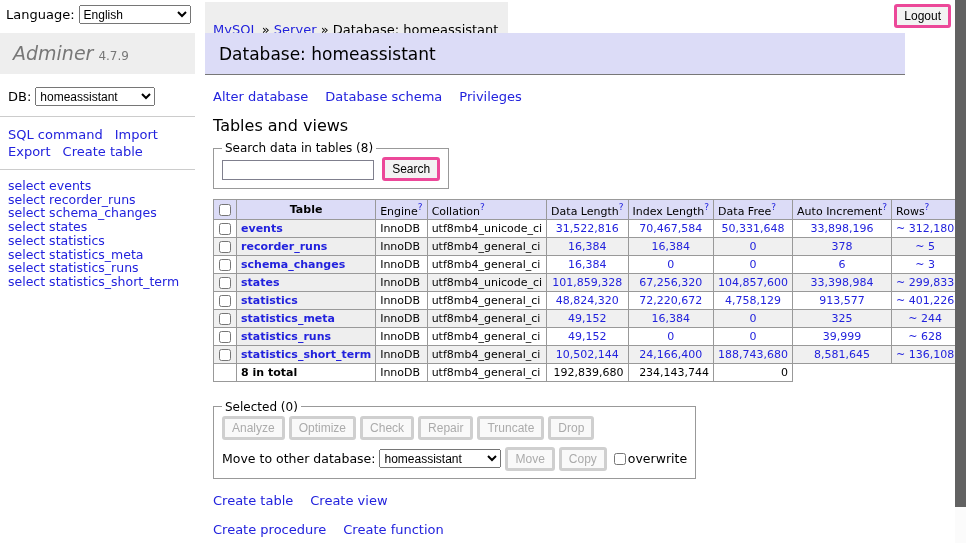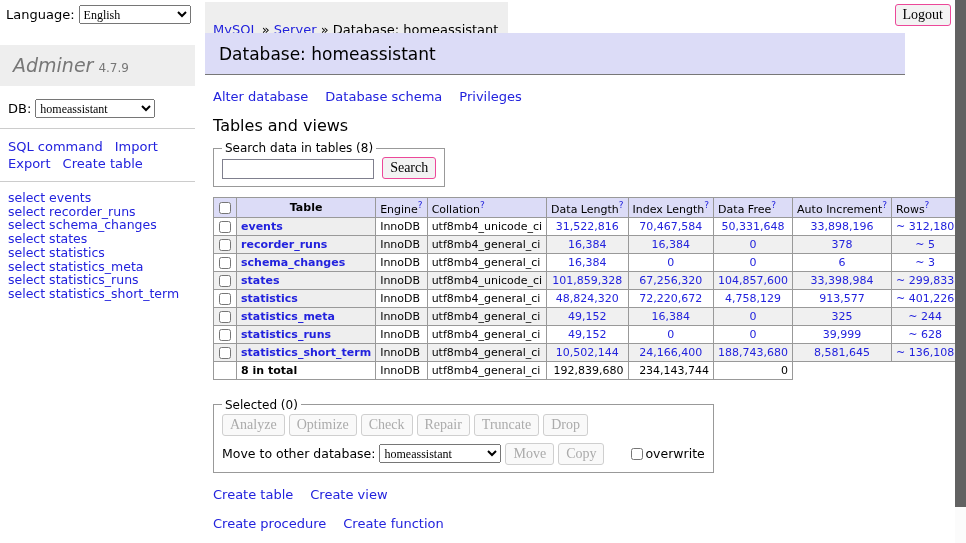--- a/index.html
+++ b/index.html
@@ -3,35 +3,35 @@
 <meta charset="utf-8">
 <style>
   html, body { margin:0; padding:0; overflow:hidden; }
   body {
     width:966px; height:543px; position:relative;
     background:#fff; color:#000;
     font-family:"DejaVu Sans","Liberation Sans",sans-serif;
     font-size:13px;
   }
   a { color:#2222dd; text-decoration:none; cursor:pointer; }
-  button, select, input { font-family:Liberation Serif, serif; }
+  button, select, input { font-family:Liberation Sans, sans-serif; }
   .btn {
-    background:#f3f3f3; border:1px solid #ec4899; border-radius:3px;
-    font-size:14px; padding:2px 7px; color:#000;
+    background:#f3f3f3; border:3px solid #ec4899; border-radius:3px;
+    font-size:12px; padding:2px 7px; color:#000;
   }
   button:disabled { color:#ababab; border-color:#cfcfcf; background:#f9f9f9; }
 
   
   #lang { position:absolute; top:5px; left:6px; }
   #lang select { width:112px; height:19px; font-size:12px; margin-left:4px; }
   #breadcrumb { position:absolute; left:205px; top:2px; background:#eeeeee; padding:20px 10px 5px 8px; }
   #logout-wrap { position:absolute; top:4px; right:15px; }
 
   
-  #sidebar { position:absolute; left:0; top:45px; width:195px; }
+  #sidebar { position:absolute; left:0; top:33px; width:195px; }
   #sidebar h1 { margin:0; background:#eeeeee; padding:9px 13px 10px; font-size:19px; font-weight:normal; }
   .app-name { font-style:italic; color:#777; }
   .version { font-size:12px; color:#777; margin-left:5px; }
   .db-row { margin:13px 8px 10px; }
   .db-row select { width:120px; height:19px; font-size:12px; margin-left:4px; }
   #sidebar hr { border:none; border-top:1px solid #ccc; margin:0; }
   .actions { margin:9px 8px; line-height:17px; }
   .actions a { margin-right:12px; }
   .tables-list { margin:9px 8px; font-size:12.5px; line-height:13.7px; }
   .tables-list a { display:block; }
@@ -56,21 +56,21 @@
   sup a { font-size:9px; }
   .num { text-align:center; color:#2222dd; }
   .numk { text-align:right; color:#000; }
   .bold { font-weight:bold; }
   input[type=checkbox] { width:12px; height:12px; margin:0 1px; vertical-align:middle; }
 
   .selected-fieldset { margin-top:18px; }
   .selected-buttons button { margin-right:4px; }
   .move-row { margin-top:7px; font-size:12.5px; }
   .move-row select { width:122px; height:19px; font-size:12px; margin:0 4px; }
-  .overwrite-label { font-size:12.5px; margin-left:22px; }
+  .overwrite-label { font-size:12.5px; margin-left:2px; }
   .overwrite-label input { margin-right:2px; }
 
   
   #scrollbar-track { position:absolute; right:0; top:0; width:11px; height:543px; background:#fbfbfb; }
   #scrollbar-thumb { position:absolute; right:0; top:0; width:11px; height:507px; background:#626262; }
 </style>
 </head>
 <body>
 
 <div id="lang">

